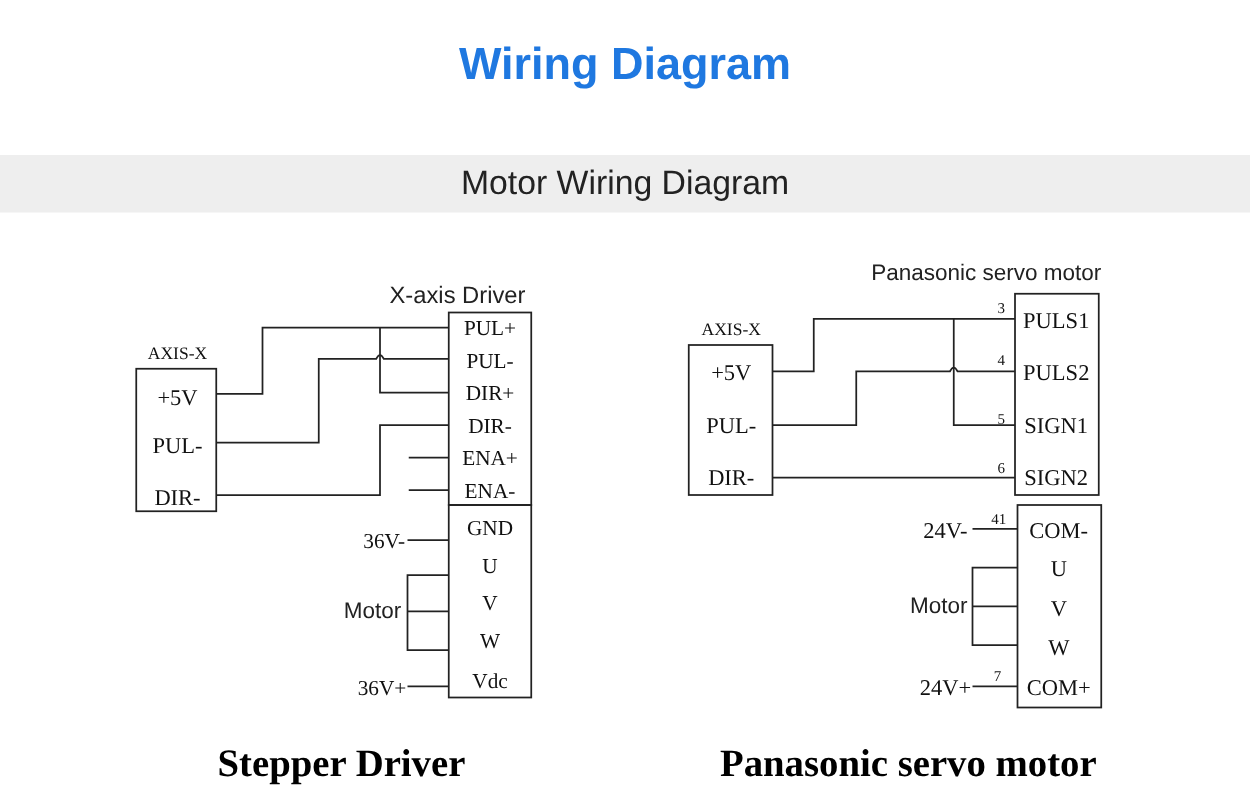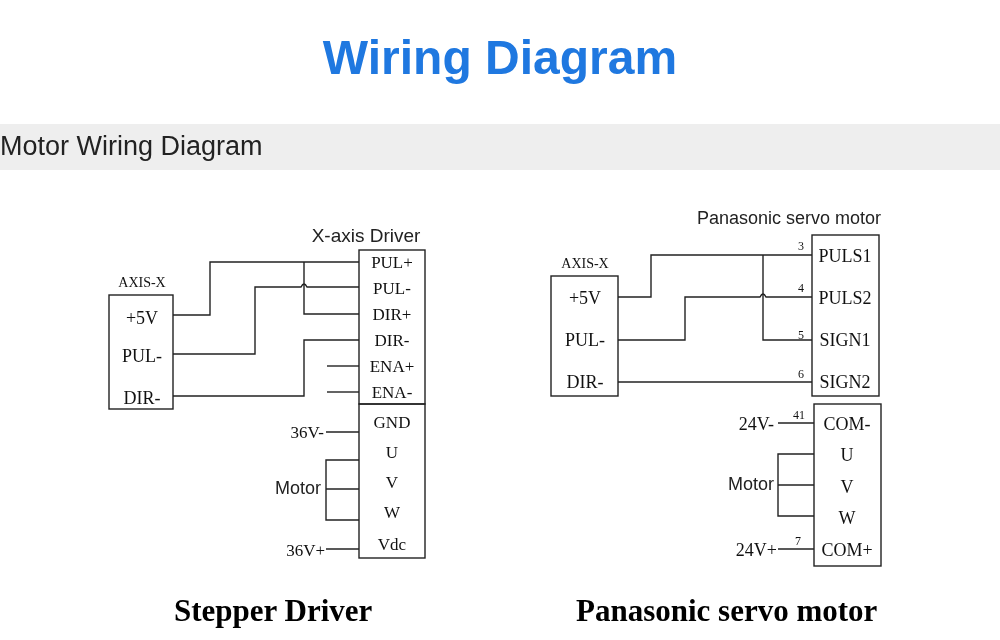--- a/index.html
+++ b/index.html
@@ -1,19 +1,19 @@
 <!DOCTYPE html>
 <html><head>
   <meta charset="utf-8">
   <style>
     html, body { margin: 0; padding: 0; background: #ffffff; }
     body { width: 1000px; height: 640px; position: relative; overflow: hidden; font-family: "Liberation Sans", sans-serif; }
-    .main-title { position: absolute; left: 0; top: 30px; width: 1000px; text-align: center; font-family: "Liberation Sans", sans-serif; font-weight: bold; font-size: 48px; color: #1f78e0; letter-spacing: 0px; }
+    .main-title { position: absolute; left: 0; top: 30px; width: 1000px; text-align: center; font-family: "Liberation Sans", sans-serif; font-weight: bold; font-size: 36px; color: #1f78e0; letter-spacing: 0px; }
     .subtitle-bar { position: absolute; left: 0; top: 124px; width: 1000px; height: 46px; background: #eeeeee; }
-    .subtitle { position: absolute; left: 0; top: 131px; width: 1000px; font-family: "Liberation Sans", sans-serif; font-size: 27px; color: #222222; }
+    .subtitle { position: absolute; left: 0; top: 131px; width: 1000px; text-align: center; font-family: "Liberation Sans", sans-serif; font-size: 27px; color: #222222; }
     svg { position: absolute; left: 0; top: 0; }
     .serif { font-family: "Liberation Serif", serif; fill: #111; }
     .sans { font-family: "Liberation Sans", sans-serif; fill: #222; }
     .caption { position: absolute; top: 593px; font-family: "Liberation Serif", serif; font-weight: bold; font-size: 31px; color: #000000; }
     line, polyline, rect, path { stroke: #222; stroke-width: 1.4; fill: none; }
   </style>
 </head>
 <body>
 
 <div class="main-title">Wiring Diagram</div>

